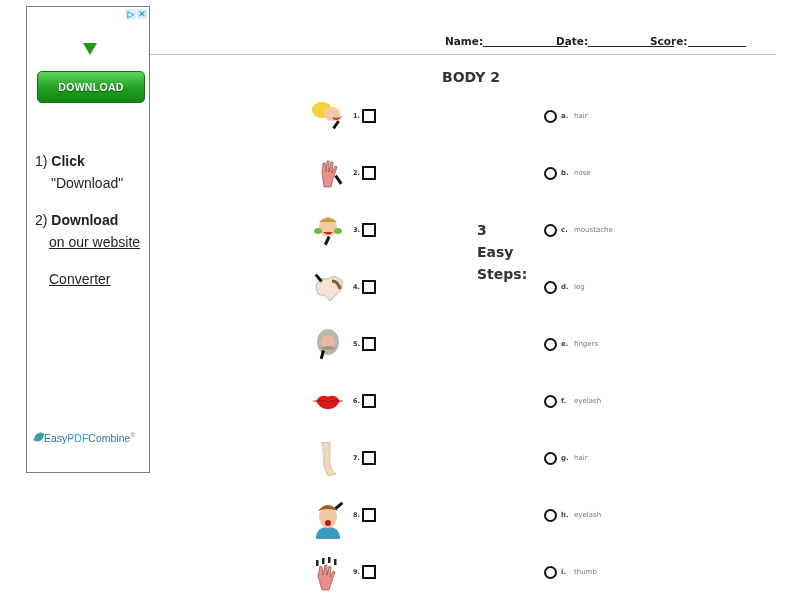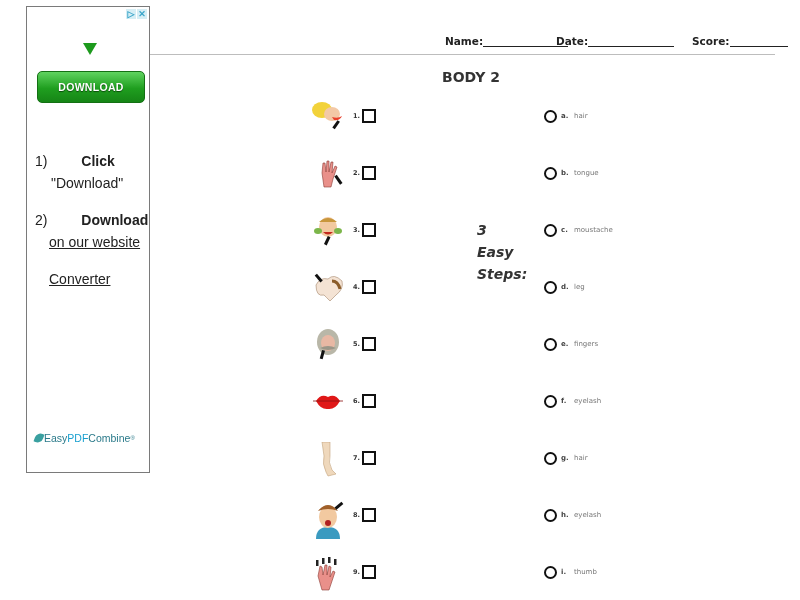--- a/index.html
+++ b/index.html
@@ -5,26 +5,26 @@
     html, body { margin:0; padding:0; }
     body { width:800px; height:600px; background:#ffffff; position:relative; overflow:hidden; font-family:"Liberation Sans", sans-serif; }
 
     
     .ad { position:absolute; left:26px; top:6px; width:124px; height:467px; border:1.5px solid #7a7a7a; background:#fff; box-sizing:border-box; }
     .ad-choices { position:absolute; right:2px; top:2px; display:flex; gap:1px; }
     .ad-choices span { display:block; width:10px; height:10px; background:#d6eef5; color:#3aa5c9; font-size:9px; line-height:10px; text-align:center; font-weight:bold; }
     .ad-arrow { position:absolute; left:56px; top:36px; width:0; height:0; border-left:7px solid transparent; border-right:7px solid transparent; border-top:12px solid #1d9a1d; }
     .ad-btn { position:absolute; left:10px; top:64px; width:108px; height:32px; border-radius:5px; background:linear-gradient(#5fd35f, #1f9e1f 55%, #168516); border:1px solid #147014; box-sizing:border-box; color:#fff; font-weight:bold; font-size:10.5px; letter-spacing:0.3px; text-align:center; line-height:30px; text-shadow:0 1px 1px #0a4a0a; cursor:pointer; }
     .ad-steps { position:absolute; left:8px; top:143px; font-size:14px; color:#222; line-height:22px; }
-    .ad-steps .title { margin-bottom:15px;font-style:italic; }
+    .ad-steps .title { margin-bottom:15px; }
     .ad-steps .step { margin-bottom:15px; }
     .ad-steps .sub { padding-left:16px; }
     .ad-steps .sub2 { padding-left:14px;text-decoration:underline; }
-    .ad-steps b { font-weight:bold;margin-left:30px; }
-    .ad-brand { position:absolute; left:8px; top:425px; font-size:10.5px; color:#2b7a8a; display:flex; align-items:center; }
+    .ad-steps b { font-weight:bold; }
+    .ad-brand { position:absolute; left:8px; top:425px; font-size:10.5px; color:#2b7a8a; display:flex; }
     .ad-brand .leaf { display:inline-block; width:8px; height:10px; background:#3aa0a0; border-radius:6px 0 6px 0; margin-right:1px; transform:rotate(20deg); }
     .ad-brand .pdf { color:#19a0d0; }
     .ad-brand sup { font-size:6px; }
 
     
     .rule { position:absolute; left:150px; top:54px; width:625px; height:1px; background:#bdbdbd; }
     .header { position:absolute; top:35px; font-size:10.5px; font-weight:bold; color:#222; font-family:"DejaVu Sans", sans-serif; }
     .header .line { display:inline-block; border-bottom:1.3px solid #222; vertical-align:bottom; height:10px; }
     .title { position:absolute; left:442px; top:69px; font-size:14px; font-weight:bold; color:#333; font-family:"DejaVu Sans", sans-serif; }
 
@@ -70,21 +70,21 @@
       <sup>®</sup>
   </div>
 </div>
 
 <div class="header" style="left:445px;">
   <span>Name:</span><span class="line" style="width:85px;"></span>
 </div>
 <div class="header" style="left:556px;">
   <span>Date:</span><span class="line" style="width:86px;"></span>
 </div>
-<div class="header" style="left:692px;">
+<div class="header" style="left:650px;">
   <span>Score:</span><span class="line" style="width:58px;"></span>
 </div>
 <div class="rule"></div>
 <div class="title">BODY 2</div>
 
 <div class="q-row" style="top:100px;">
   <div class="q-pic">
     <svg width="38" height="32" viewBox="0 0 38 32">
         <ellipse cx="12" cy="10" rx="10" ry="8" fill="#f2d23a"></ellipse>
         <ellipse cx="22" cy="14" rx="8" ry="7" fill="#f3c9a6"></ellipse>
@@ -199,21 +199,21 @@
 </div>
 
 <div class="a-row" style="top:109px;">
   <div class="a-circ"></div>
   <span class="a-let">a.</span>
   <span class="a-word">hair</span>
 </div>
 <div class="a-row" style="top:166px;">
   <div class="a-circ"></div>
   <span class="a-let">b.</span>
-  <span class="a-word">tongue</span>
+  <span class="a-word">nose</span>
 </div>
 <div class="a-row" style="top:223px;">
   <div class="a-circ"></div>
   <span class="a-let">c.</span>
   <span class="a-word">moustache</span>
 </div>
 <div class="a-row" style="top:280px;">
   <div class="a-circ"></div>
   <span class="a-let">d.</span>
   <span class="a-word">leg</span>

